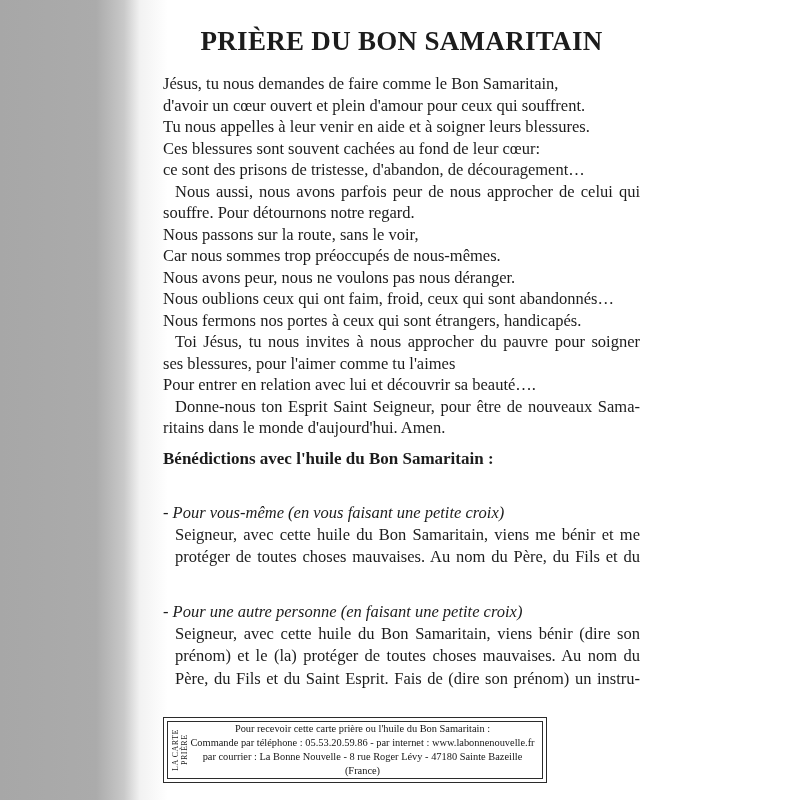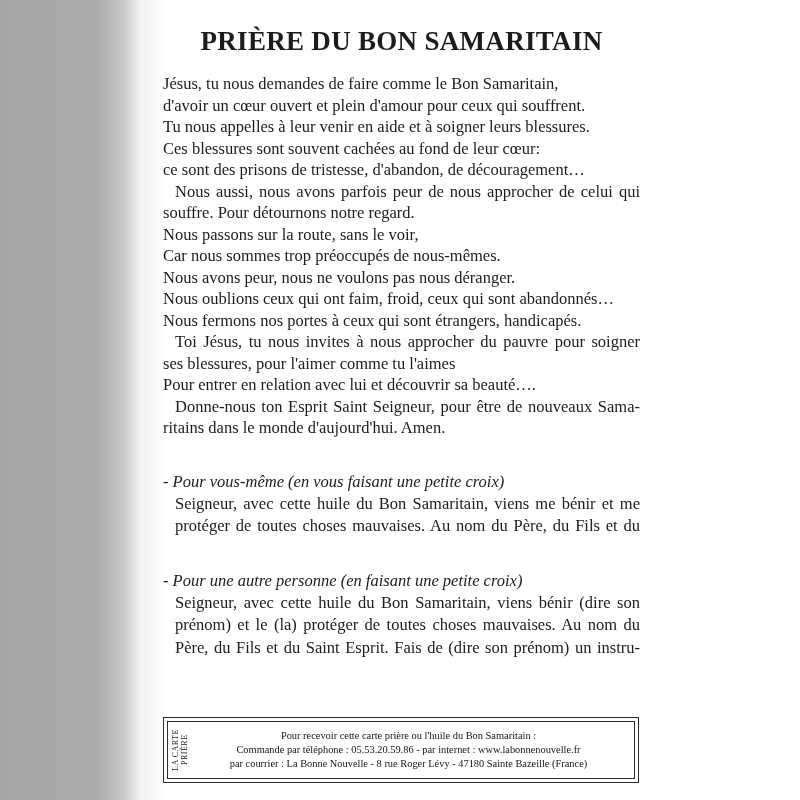--- a/index.html
+++ b/index.html
@@ -20,21 +20,21 @@
     font-size:27px;line-height:30px;font-weight:700;letter-spacing:.3px;
   }
   .prayer{margin-top:17px;font-size:16.5px;line-height:21.5px;}
   .bline{white-space:nowrap;}
   .prayer .bline,.bless .bline{white-space:normal;}
   .just{text-align:justify;text-align-last:justify;margin-left:12px;}
   .bene-heading{margin-top:9px;font-size:17px;line-height:22px;font-weight:700;}
   .bene-sub{margin-top:32px;font-style:italic;font-size:16.5px;line-height:22px;}
   .bless{font-size:16.5px;line-height:22.5px;}
   .footer-box{
-    position:absolute;left:30px;top:717px;width:476px;height:66px;
+    position:absolute;left:30px;top:717px;width:384px;height:66px;
     box-sizing:border-box;border:1.5px solid #2b2b2b;padding:3px;
     background:#fff;
   }
   .footer-inner{
     box-sizing:border-box;border:1px solid #2b2b2b;width:100%;height:100%;
     display:flex;align-items:center;padding:1px 6px 1px 3px;
   }
   .side-label{
     writing-mode:vertical-rl;transform:rotate(180deg);
     font-size:8px;line-height:9px;letter-spacing:.5px;
@@ -67,20 +67,21 @@
         <div class="bline">Nous avons peur, nous ne voulons pas nous déranger.</div>
         <div class="bline">Nous oublions ceux qui ont faim, froid, ceux qui sont abandonnés…</div>
         <div class="bline">Nous fermons nos portes à ceux qui sont étrangers, handicapés.</div>
         <div class="bline just">Toi Jésus, tu nous invites à nous approcher du pauvre pour soigner</div>
         <div class="bline">ses blessures, pour l'aimer comme tu l'aimes</div>
         <div class="bline">Pour entrer en relation avec lui et découvrir sa beauté….</div>
         <div class="bline just">Donne-nous ton Esprit Saint Seigneur, pour être de nouveaux Sama-</div>
         <div class="bline">ritains dans le monde d'aujourd'hui. Amen.</div>
       </div>
 
+    <div class="bene-heading">Bénédictions avec l'huile du Bon Samaritain :</div>
 
     <div class="bene-sub">- Pour vous-même (en vous faisant une petite croix)</div>
     <div class="bless">
         <div class="bline just">Seigneur, avec cette huile du Bon Samaritain, viens me bénir et me</div>
         <div class="bline just">protéger de toutes choses mauvaises. Au nom du Père, du Fils et du</div>
       </div>
 
     <div class="bene-sub">- Pour une autre personne (en faisant une petite croix)</div>
     <div class="bless">
         <div class="bline just">Seigneur, avec cette huile du Bon Samaritain, viens bénir (dire son</div>

